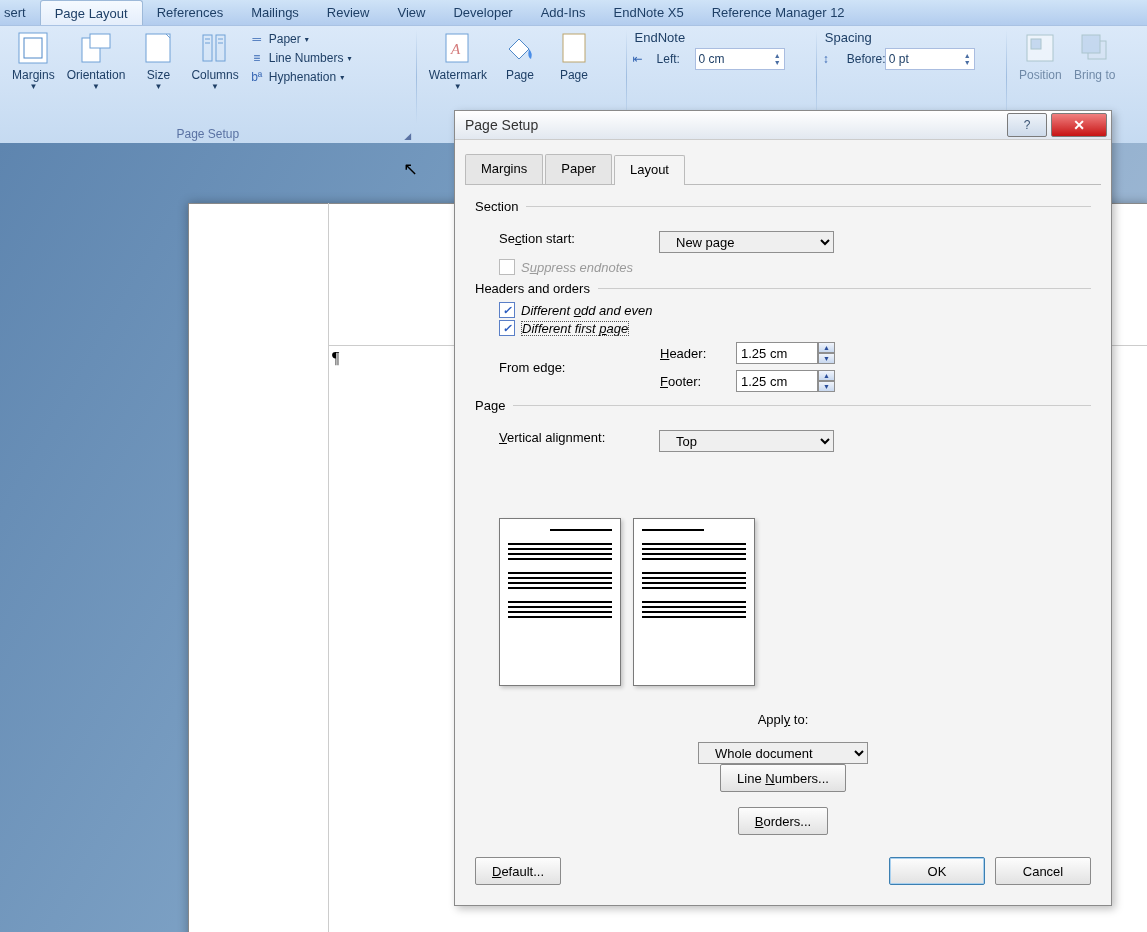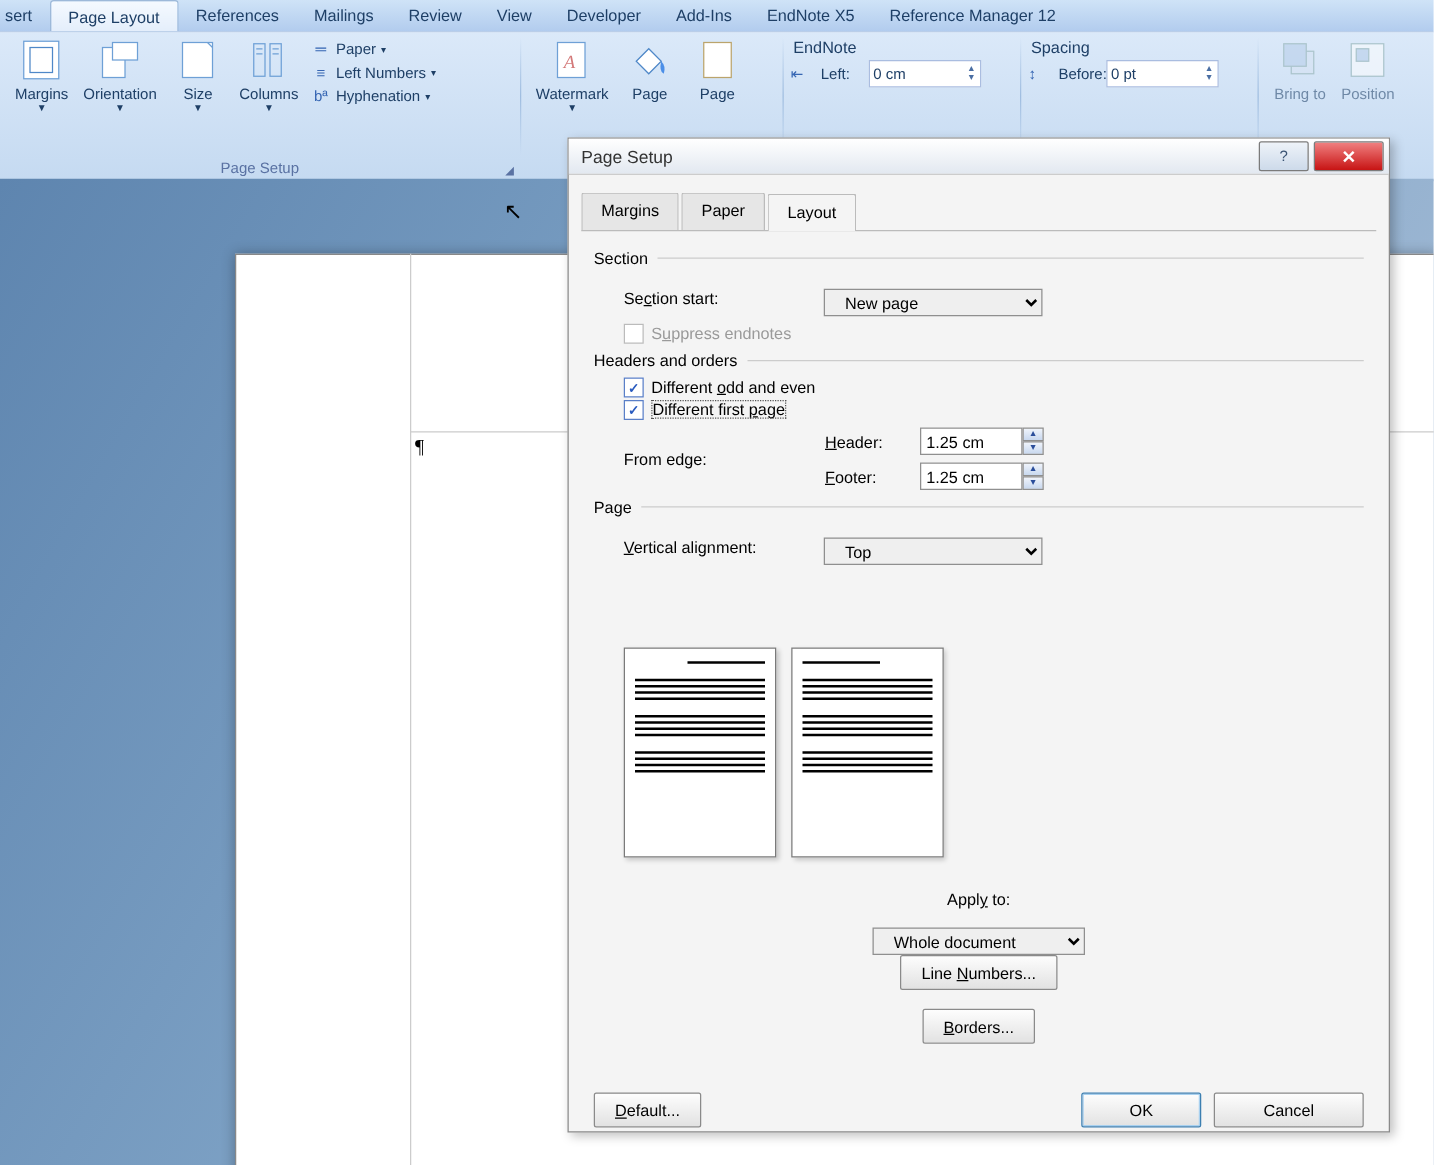--- a/index.html
+++ b/index.html
@@ -57,39 +57,39 @@
   .tabs2{display:flex;height:30px;margin:14px 10px 0;border-bottom:1px solid #bbb;}
   .tab2{padding:0 15px;line-height:28px;border:1px solid #bbb;border-bottom:none;margin-right:2px;background:#e6e6e6;font-size:13px;border-radius:2px 2px 0 0;}
   .tab2.active{background:var(--dialog-bg);position:relative;top:1px;}
   .dlg-body{padding:8px 20px;}
   .sect-title{display:flex;align-items:center;margin:6px 0 6px;font-size:13px;}
   .sect-title .line{flex:1;height:1px;background:#ccc;margin-left:8px;}
   .form-row{display:flex;align-items:flex-start;margin:17px 0 6px 24px;font-size:13px;}
   .form-row label{width:160px;}
   select.dlg,input.dlg{border:1px solid #8f8f8f;height:22px;font-size:13px;padding:0 12px;box-sizing:border-box;}
   select.dlg{width:175px;}
-  .chk{display:flex;align-items:flex-start;gap:6px;margin:2px 0 2px 24px;font-size:13px;}
+  .chk{display:flex;align-items:flex-end;gap:6px;margin:2px 0 2px 24px;font-size:13px;font-style:italic;}
   .chk .box{width:14px;height:14px;border:1px solid #5a7fc7;background:#fff;display:flex;align-items:center;justify-content:center;color:#2a5bbf;font-size:11px;font-weight:bold;}
   .chk.disabled{color:#9a9a9a;}
   .chk.disabled .box{border-color:#bbb;color:transparent;}
   .from-edge{display:grid;grid-template-columns:155px 70px 110px;margin:6px 0 0 24px;gap:6px 6px;align-items:center;font-size:13px;}
   .spinbox{display:flex;}
   .spinbox input{width:82px;height:22px;border:1px solid #8f8f8f;font-size:13px;padding:0 4px;box-sizing:border-box;}
   .spinbtns{display:flex;flex-direction:column;}
   .spinbtns button{width:17px;height:11px;border:1px solid #8f8f8f;background:linear-gradient(#f0f4fb,#c8d8ef);font-size:7px;line-height:7px;padding:0;color:#2a4d9a;}
   .preview-row{display:flex;gap:12px;margin:10px 0 0 24px;}
   .preview-page{width:104px;height:146px;border:1px solid #7a7a7a;background:#fff;box-shadow:2px 2px 4px rgba(0,0,0,.2);padding:10px 8px;display:flex;flex-direction:column;gap:3px;}
   .preview-page span{height:2px;background:#000;display:block;}
   .preview-page span.odd{margin-left:40%;}
   .preview-page span.even{margin-right:40%;}
   .preview-page span.gap{background:transparent;height:6px;}
   .bottom-row{display:flex;align-items:center;margin:26px 20px 0 20px;font-size:13px;flex-direction:column;}
   .btn{height:28px;padding:0 16px;border:1px solid #8a8a8a;background:linear-gradient(#fdfdfd,#e2e2e2);font-size:13px;border-radius:2px;}
   .btn.blue{border:1px solid #3c7fb1;box-shadow:inset 0 0 0 1px #a8d0ef;}
-  .dlg-footer{position:absolute;bottom:3px;display:flex;width:100%;padding:0 20px;box-sizing:border-box;gap:10px;}
+  .dlg-footer{position:absolute;bottom:20px;display:flex;width:100%;padding:0 20px;box-sizing:border-box;gap:10px;}
   .dlg-footer .spacer{flex:1;}
   .dotted{outline:1px dotted #555;outline-offset:-1px;padding:0 1px;}
   u.ak{text-decoration:underline;}
 </style>
 </head>
 <body>
 
 <div class="tabs-row">
   <div class="tab cut">sert</div>
   <div class="tab active">Page Layout</div>
@@ -152,21 +152,21 @@
         <span class="drop-arrow">▼</span>
       </div>
       <div class="mini-list">
         <div class="mini-item">
             <span class="mi">═</span>
             <span>Paper</span>
             <span class="small-arrow">▾</span>
           </div>
         <div class="mini-item">
             <span class="mi">≡</span>
-            <span>Left Numbers</span>
+            <span>Line Numbers</span>
             <span class="small-arrow">▾</span>
           </div>
         <div class="mini-item">
             <span class="mi">bª</span>
             <span>Hyphenation</span>
             <span class="small-arrow">▾</span>
           </div>
       </div>
     </div>
     <div class="group-label">Page Setup</div>
@@ -242,34 +242,34 @@
     </div>
   </div>
 
   <div class="vsep"></div>
 
   <div class="group" style="width:130px;opacity:.55">
     <div class="group-body">
       <div class="big-btn">
         <span class="ico">
             <svg width="30" height="30">
+              <rect x="2" y="2" width="26" height="26" fill="#fff" stroke="#8aa"></rect>
+              <rect x="6" y="6" width="10" height="10" fill="#b6cde9" stroke="#8aa"></rect>
+            </svg>
+          </span>
+        <span class="lbl">Position</span>
+      </div>
+      <div class="big-btn">
+        <span class="ico">
+            <svg width="30" height="30">
               <rect x="8" y="8" width="18" height="18" fill="#d6e3f3" stroke="#8aa"></rect>
               <rect x="2" y="2" width="18" height="18" fill="#b6cde9" stroke="#8aa"></rect>
             </svg>
           </span>
         <span class="lbl">Bring to</span>
-      </div>
-      <div class="big-btn">
-        <span class="ico">
-            <svg width="30" height="30">
-              <rect x="2" y="2" width="26" height="26" fill="#fff" stroke="#8aa"></rect>
-              <rect x="6" y="6" width="10" height="10" fill="#b6cde9" stroke="#8aa"></rect>
-            </svg>
-          </span>
-        <span class="lbl">Position</span>
       </div>
     </div>
   </div>
 </div>
 
 <div class="doc-area">
   <div class="page"></div>
 </div>
 <div class="page-left-guide"></div>
 <div class="page-top-guide"></div>
@@ -397,15 +397,15 @@
       <span style="flex:1"></span>
       <button class="btn">Line <u class="ak">N</u>umbers...</button>&nbsp;&nbsp;
       <button class="btn"><u class="ak">B</u>orders...</button>
     </div>
   </div>
 
   <div class="dlg-footer">
     <button class="btn"><u class="ak">D</u>efault...</button>
     <span class="spacer"></span>
     <button class="btn blue" style="width:96px">OK</button>
-    <button class="btn" style="width:120px">Cancel</button>
+    <button class="btn" style="width:96px">Cancel</button>
   </div>
 </div>
 
 </body></html>

